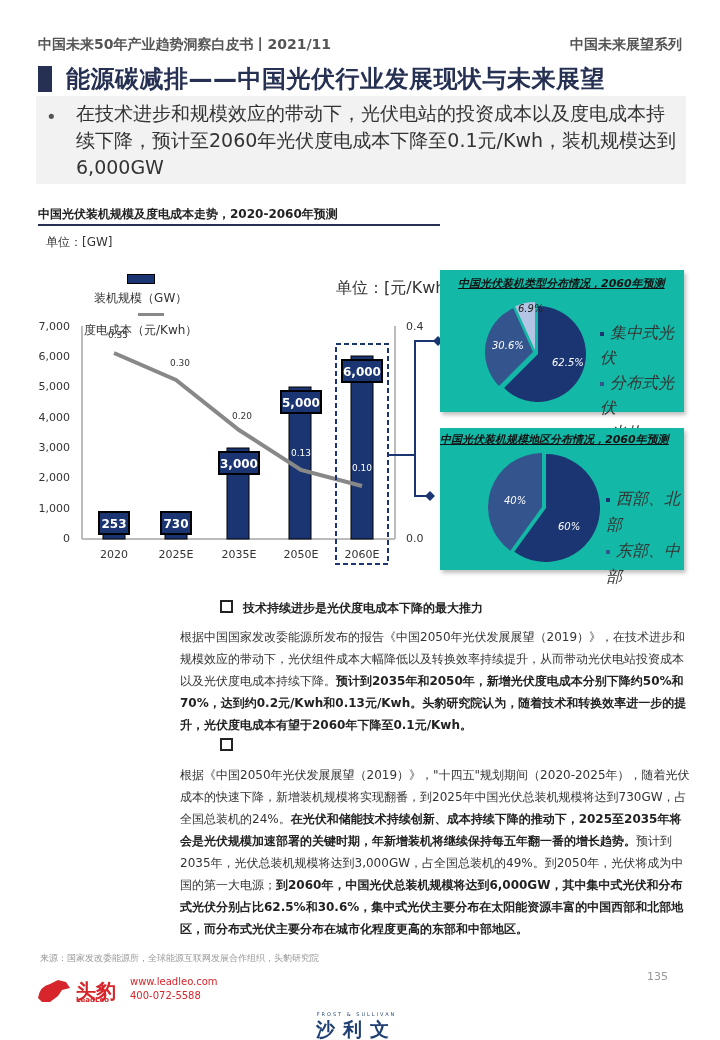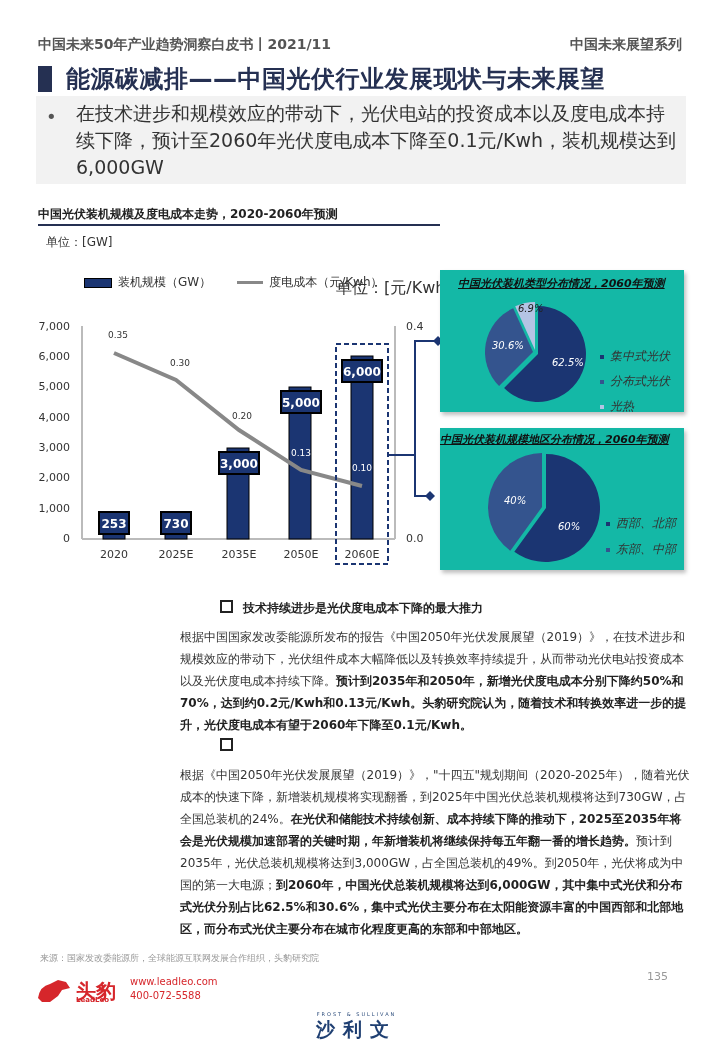--- a/index.html
+++ b/index.html
@@ -9,26 +9,26 @@
   .hdr-right{right:38px;top:36px;font-size:14px;color:#555;font-weight:bold;}
   .title-bar{left:38px;top:66px;width:14px;height:26px;background:#253052;}
   .title{left:66px;top:63px;font-size:24px;color:#253052;font-weight:bold;letter-spacing:0.5px;white-space:nowrap;}
   .summary{left:36px;top:96px;width:650px;height:88px;background:#f2f2f2;}
   .summary .dot{position:absolute;left:10px;top:10px;font-size:18px;color:#555;}
   .summary .txt{position:absolute;left:40px;top:4px;width:600px;font-size:19px;line-height:27px;color:#333;}
   .chart-title{left:38px;top:206px;font-size:12px;font-weight:bold;color:#222;}
   .chart-rule{left:38px;top:224px;width:402px;height:2px;background:#253052;}
   .unit-l{left:46px;top:234px;font-size:12px;color:#333;}
   .unit-r{left:336px;top:234px;font-size:16px;color:#333;margin-top:44px;}
-  .legend{left:84px;top:274px;font-size:12px;color:#333;display:flex;align-items:center;gap:6px;}
+  .legend{left:84px;top:274px;font-size:12px;color:#333;display:flex;align-items:center;gap:6px;flex-direction:column;}
   .lg-bar{width:26px;height:8px;background:#1b3572;border:1px solid #000;display:inline-block;}
   .lg-line{width:26px;height:3px;background:#888;display:inline-block;margin-left:20px;}
   .pie-box{background:#14b8a6;box-shadow:2px 3px 4px rgba(0,0,0,0.25);font-style:italic;}
   .pie-title{font-size:11px;font-weight:bold;text-decoration:underline;color:#111;white-space:nowrap;}
-  .pie-leg{font-size:12px;color:#333;margin-top:24px;}
+  .pie-leg{font-size:16px;color:#333;}
   .pie-leg .sq{display:inline-block;width:4px;height:4px;margin-right:6px;vertical-align:middle;}
   .sec-head{left:180px;font-size:12px;color:#222;font-weight:bold;padding-left:40px;}
   .sec-head .box{display:inline-block;width:9px;height:9px;border:2px solid #222;margin-right:10px;vertical-align:-1px;}
   .para{left:180px;width:510px;font-size:12px;line-height:22px;color:#333;}
   .para b{color:#222;}
   .source{left:40px;top:952px;font-size:9px;color:#999;}
   .pagenum{left:647px;top:970px;font-size:11px;color:#999;}
   .ll-logo{left:36px;top:978px;}
   .ll-web{left:130px;top:975px;font-size:10px;color:#d6262b;line-height:14px;}
   .fs{left:316px;top:983px;text-align:center;margin-top:28px;}

